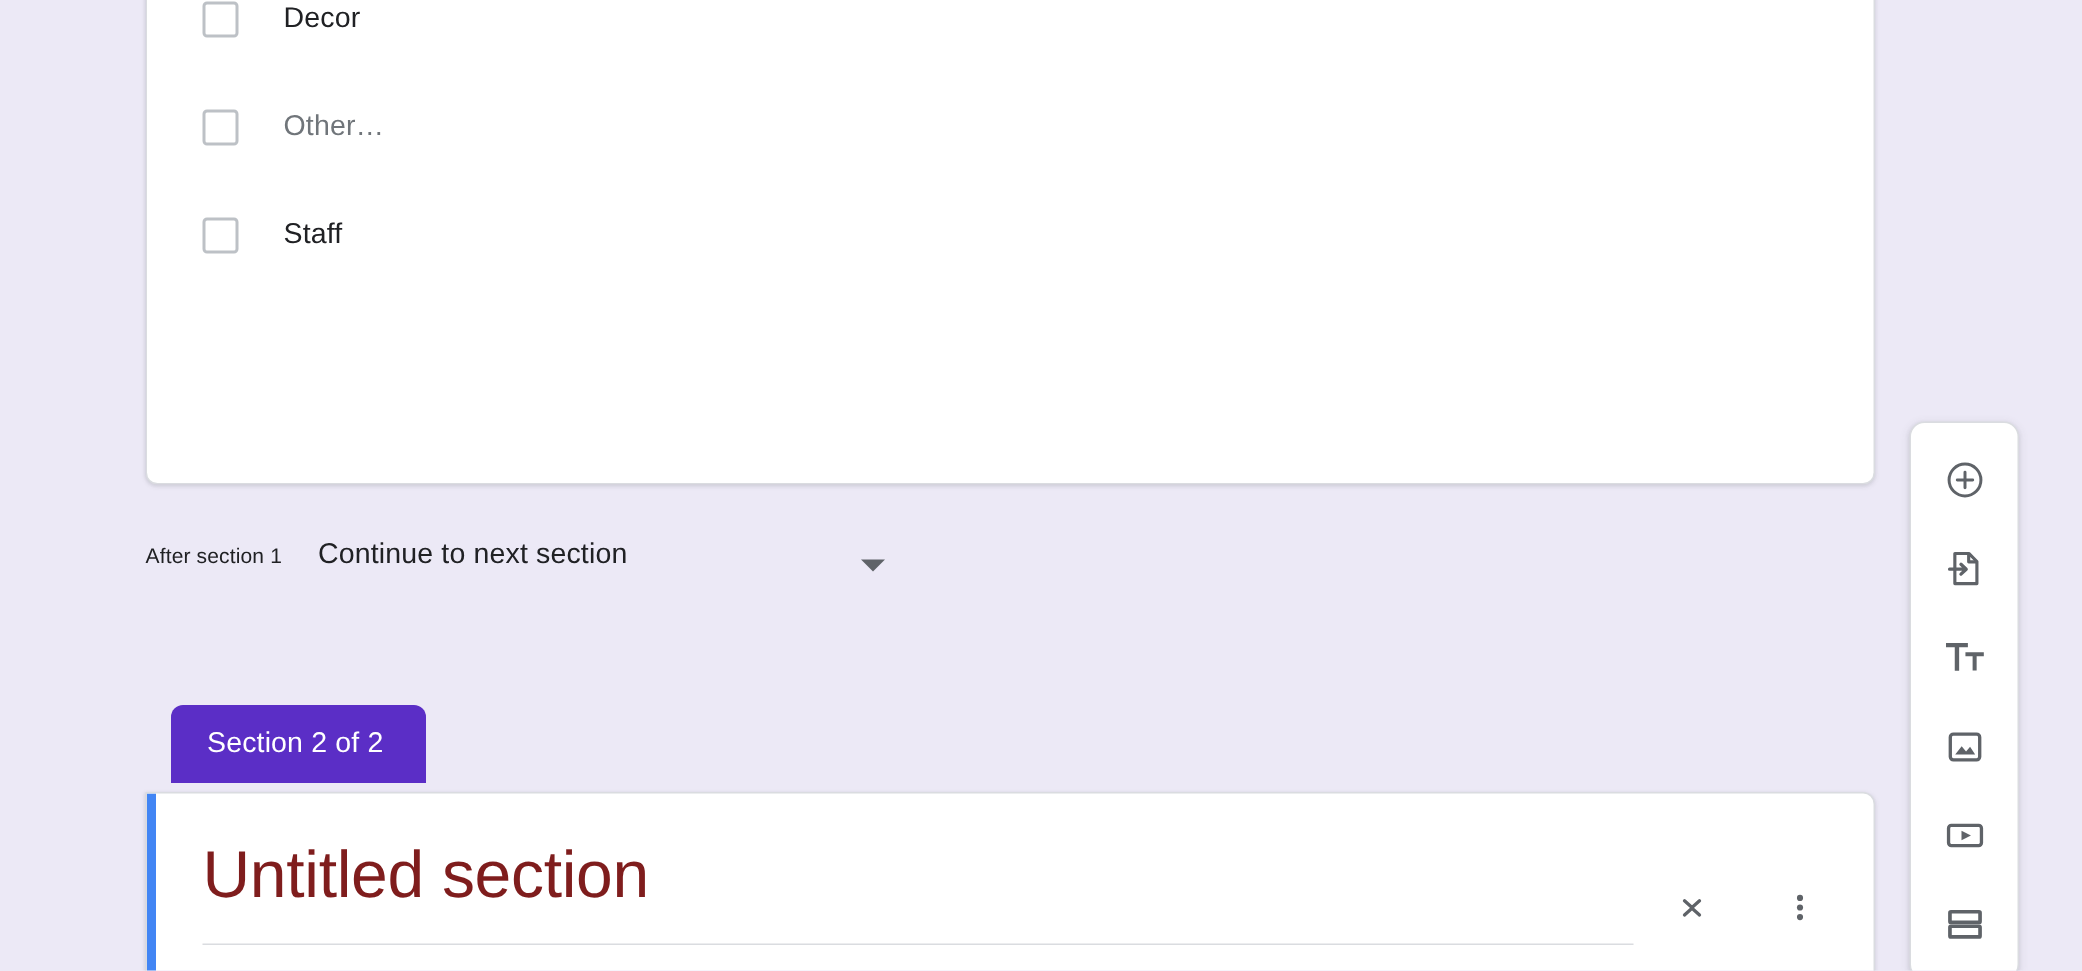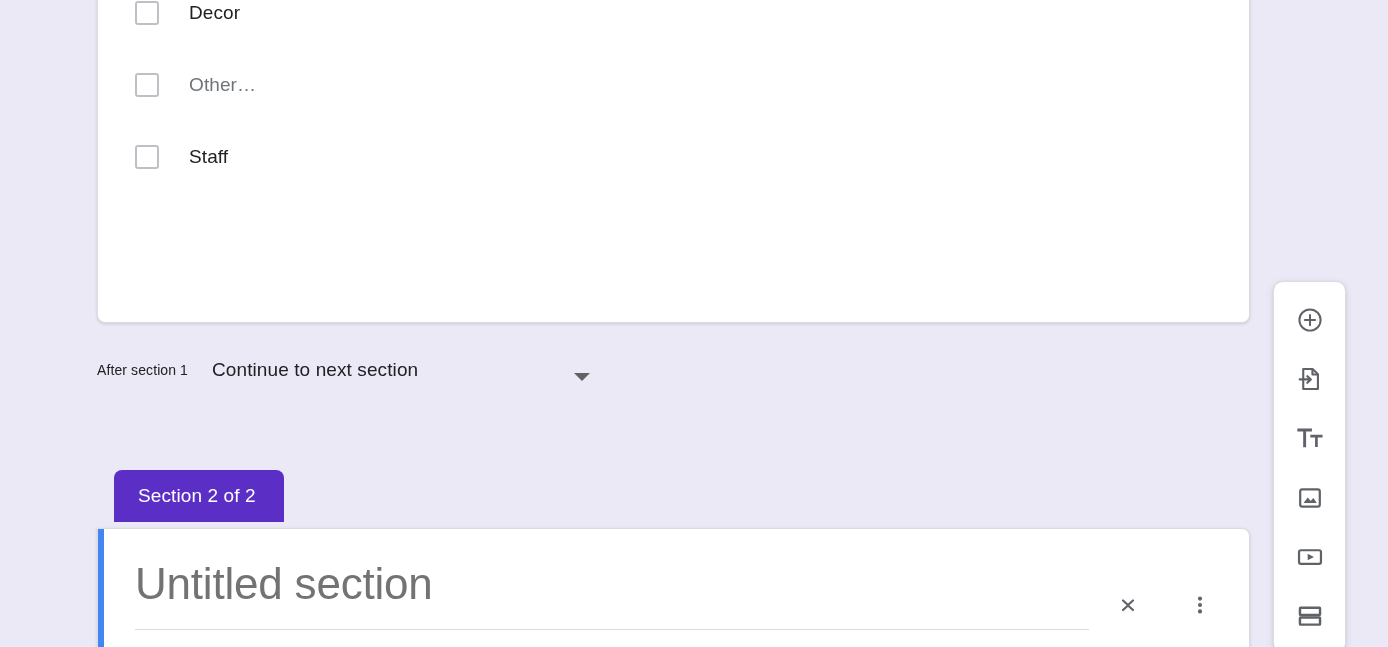--- a/index.html
+++ b/index.html
@@ -153,21 +153,21 @@
     width: 6px;
     background: #4285f4;
   }
 
   .section-title {
     position: absolute;
     left: 37px;
     top: 28px;
     font-size: 44px;
     line-height: 54px;
-    color: #737373;
+    color: #7f1d1d;
     letter-spacing: -0.2px;
     white-space: nowrap;
   }
 
   .section-title-underline {
     position: absolute;
     left: 37px;
     top: 100px;
     width: 954px;
     height: 1px;

